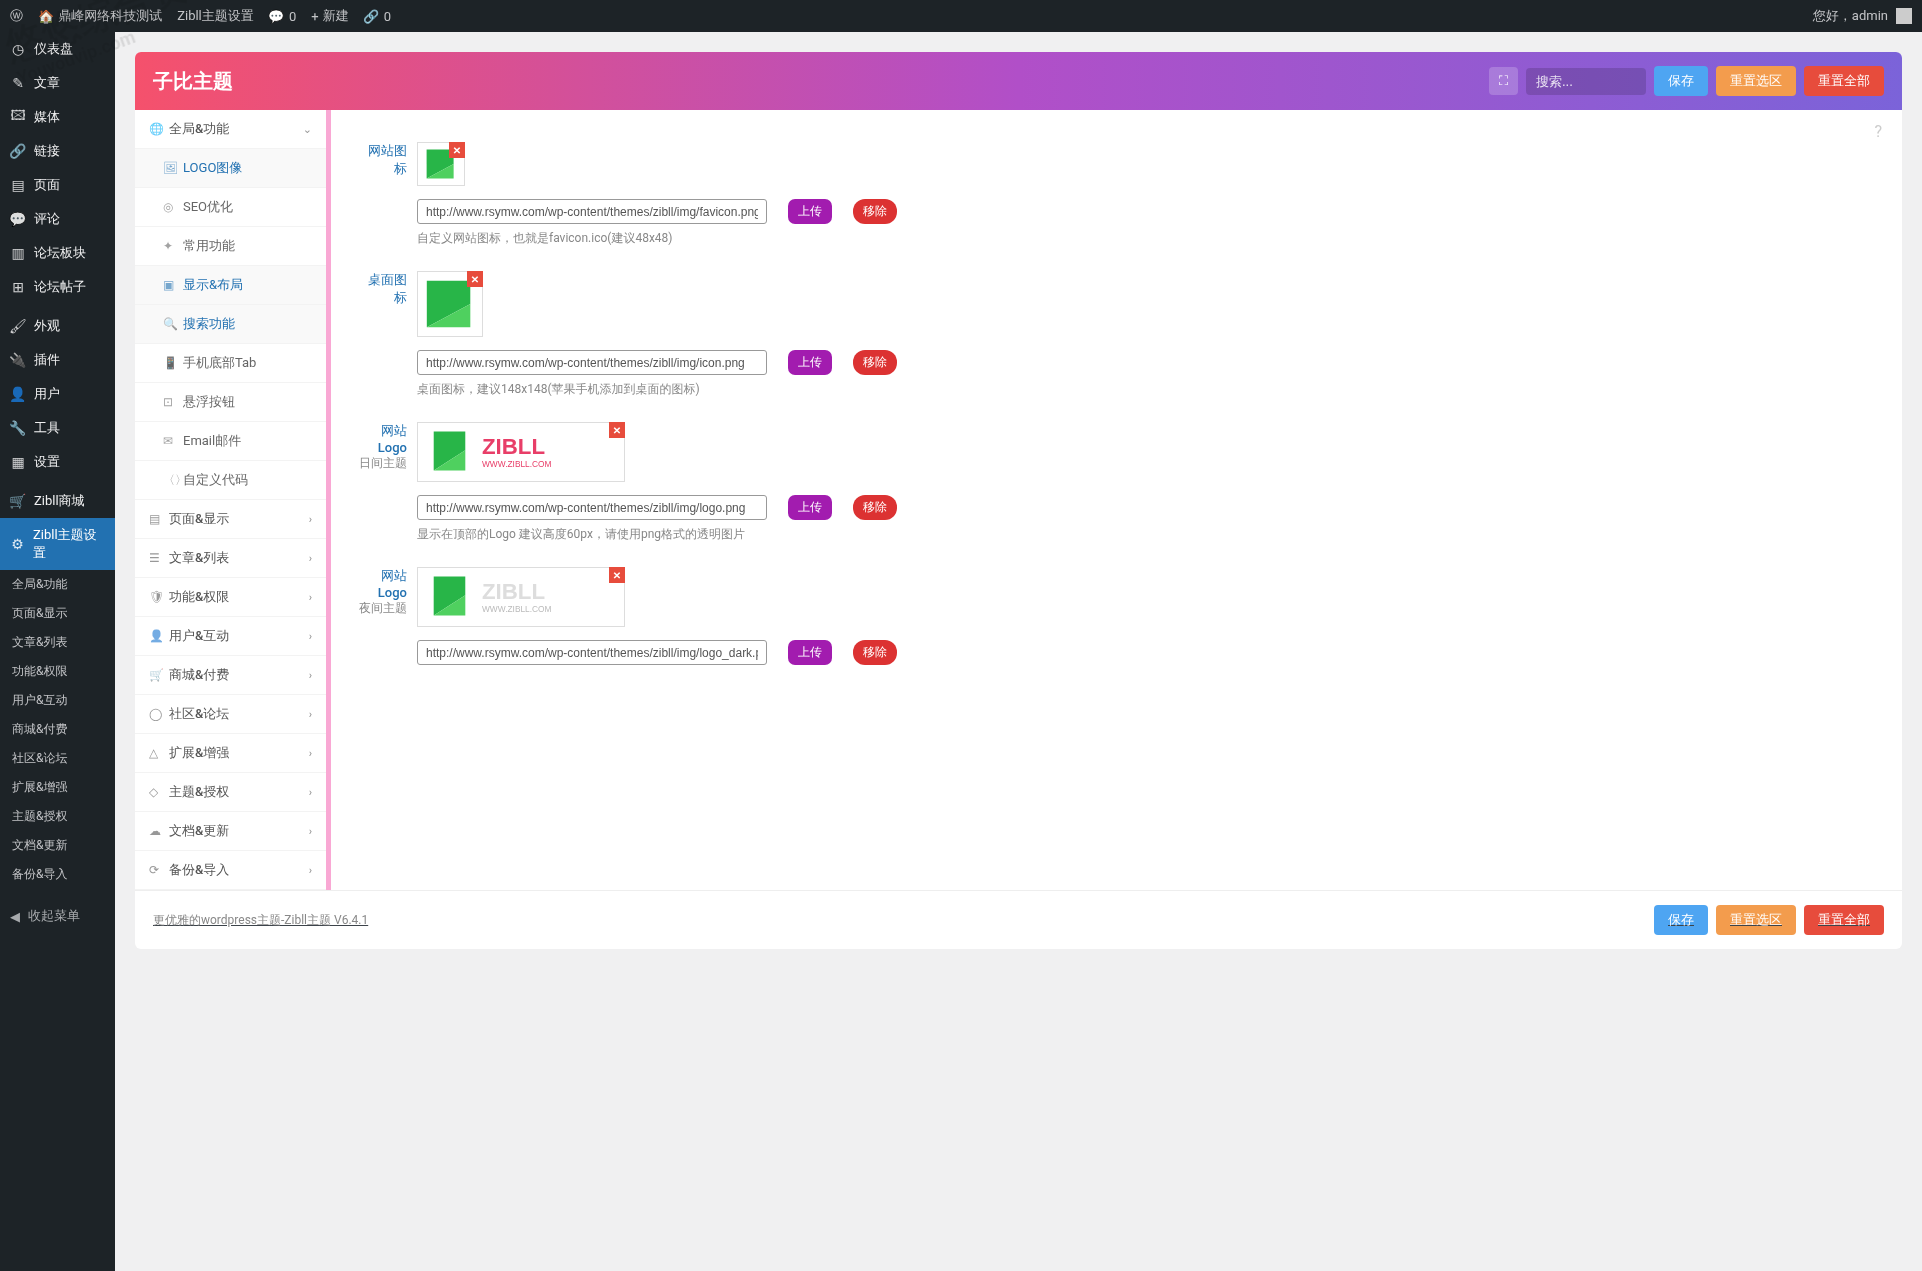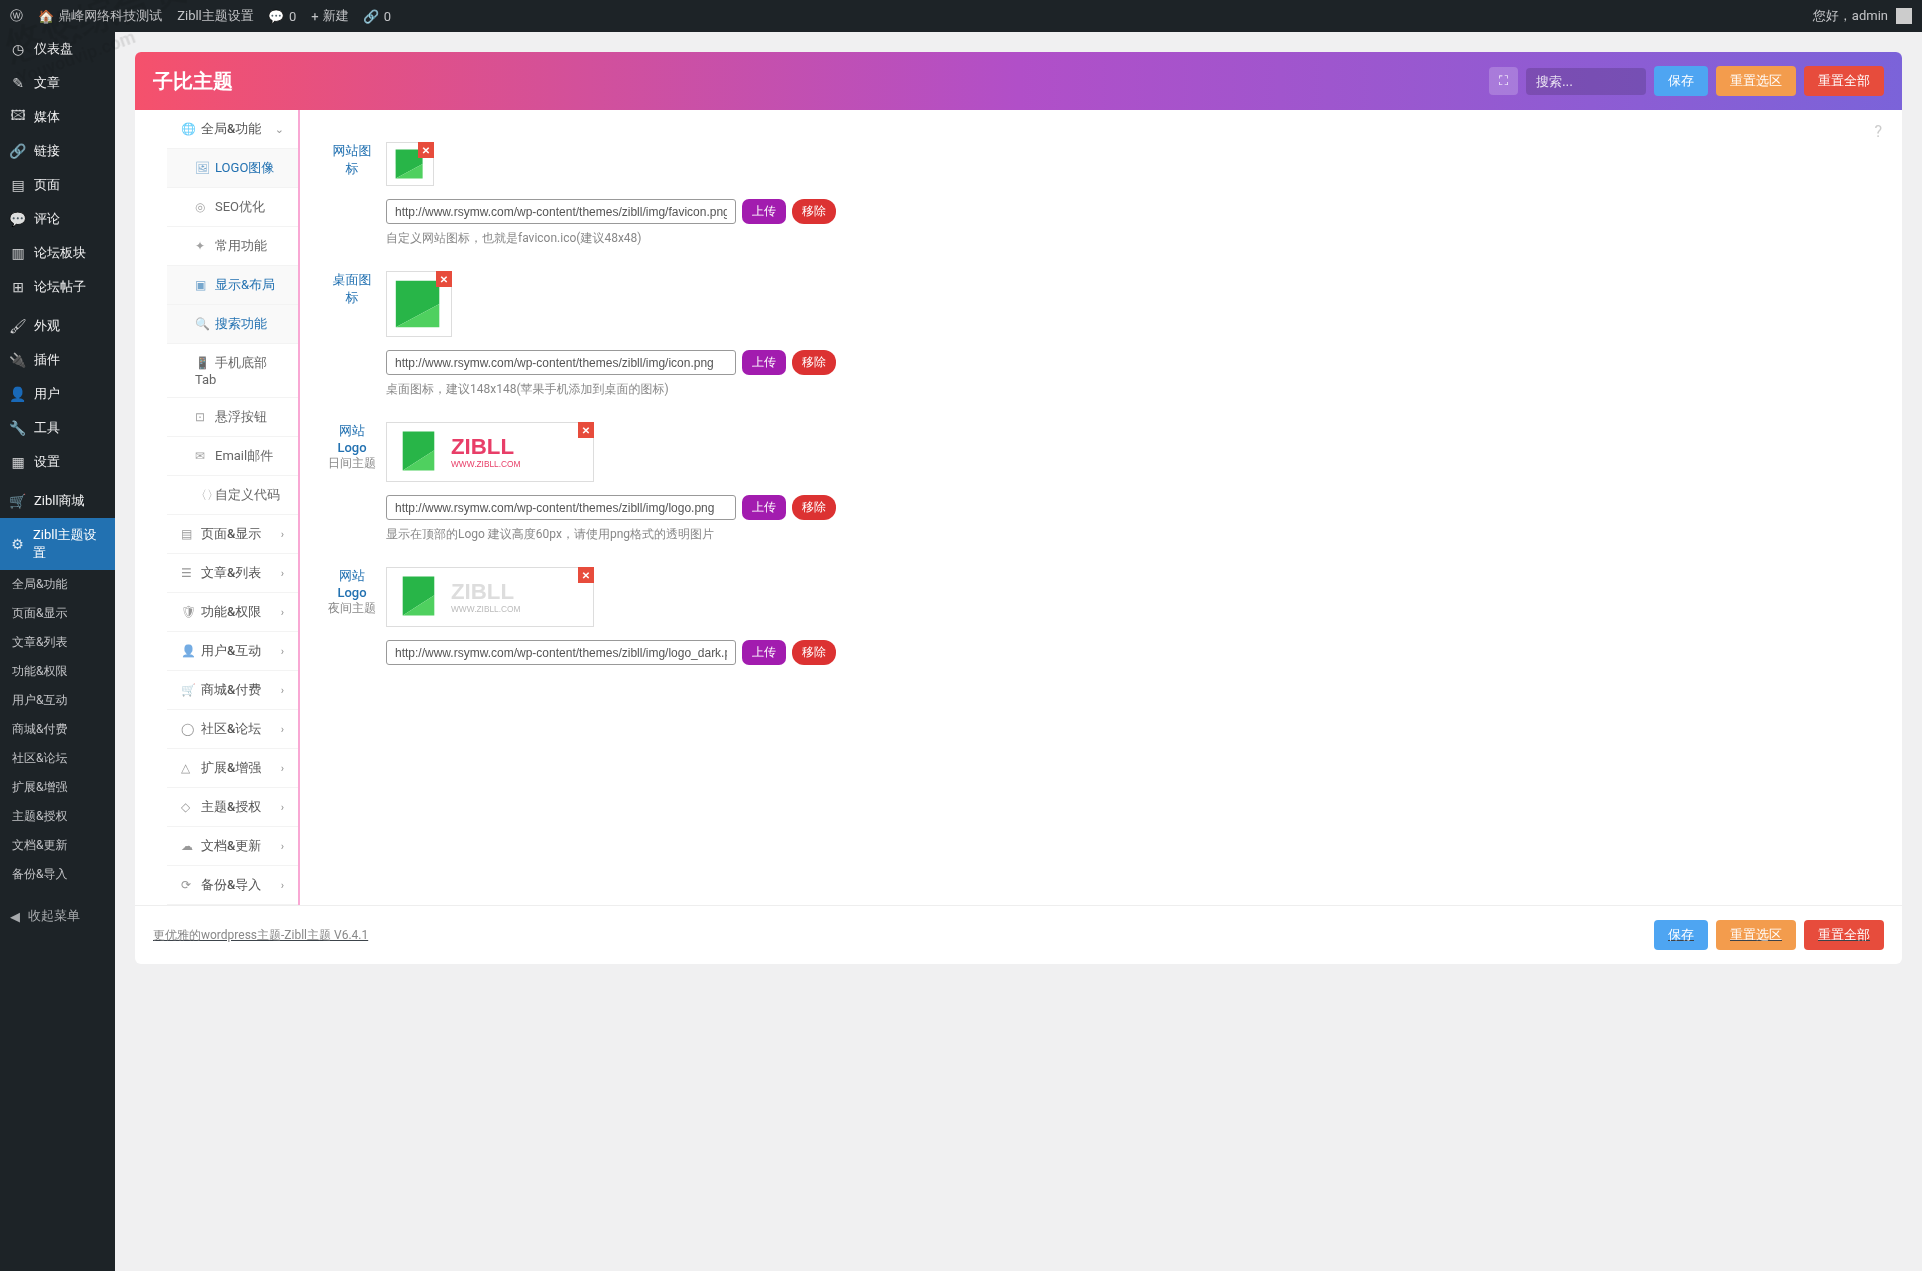--- a/index.html
+++ b/index.html
@@ -31,41 +31,41 @@
 .theme-header .actions { display: flex; gap: 8px; align-items: center; }
 .theme-header .icon-btn { background: rgba(255,255,255,0.2); color: #fff; border: none; border-radius: 4px; padding: 6px 10px; cursor: pointer; font-size: 13px; }
 .theme-header .search { background: rgba(0,0,0,0.15); border: none; border-radius: 4px; padding: 6px 10px; color: #fff; width: 120px; font-size: 13px; }
 .theme-header .search::placeholder { color: rgba(255,255,255,0.85); }
 .btn { border: none; border-radius: 4px; padding: 6px 14px; cursor: pointer; font-size: 13px; color: #fff; }
 .btn-save { background: #4ea5f2; }
 .btn-reset { background: #f39c4d; }
 .btn-resetall { background: #e74c3c; }
 
 .theme-body { display: flex; }
-.side-nav { width: 165px; border-right: 2px solid #f9a8d4; padding-left: 32px; }
+.side-nav { width: 196px; border-right: 5px solid #f9a8d4; }
 .side-nav .nav-item { padding: 10px 14px; color: #555; font-size: 13px; cursor: pointer; display: flex; align-items: center; justify-content: space-between; border-bottom: 1px solid #f3f3f3; }
 .side-nav .nav-item.level1 { font-weight: 500; color: #555; }
 .side-nav .nav-item.level2 { padding-left: 28px; color: #666; }
 .side-nav .nav-item.active { color: #2271b1; background: #f9f9f9; }
 .side-nav .nav-item .chev { color: #999; font-size: 11px; }
 .side-nav .nav-icon { margin-right: 6px; opacity: 0.6; font-size: 12px; display: inline-block; width: 14px; }
 
 .form-area { flex: 1; padding: 20px 28px; position: relative; }
 .help-icon { position: absolute; right: 20px; top: 12px; color: #ccc; font-size: 16px; }
 .form-row { display: flex; padding: 12px 0; }
-.form-label { width: 58px; text-align: center; color: #2271b1; font-size: 13px; padding-right: 10px; font-weight: 500; }
+.form-label { width: 58px; text-align: right; color: #2271b1; font-size: 13px; padding-right: 10px; font-weight: 500; }
 .form-label .sub { color: #888; font-weight: 400; font-size: 12px; }
 .form-control { flex: 1; }
 .img-preview { border: 1px solid #ddd; padding: 3px; display: inline-block; position: relative; margin-bottom: 10px; }
 .img-preview.small { width: 48px; height: 44px; }
 .img-preview.medium { width: 66px; height: 66px; }
 .img-preview.logo { width: 208px; height: 60px; }
 .img-preview .close-btn { position: absolute; right: -1px; top: -1px; width: 16px; height: 16px; background: #e74c3c; color: #fff; display: flex; align-items: center; justify-content: center; font-size: 10px; cursor: pointer; font-weight: bold; }
 .logo-svg { width: 100%; height: 100%; display: block; }
-.input-row { display: flex; gap: 6px; margin-bottom: 6px; }
+.input-row { display: flex; gap: 21px; margin-bottom: 6px; }
 .input-row input[type="text"] { flex: 1; max-width: 350px; border: 1px solid #999; border-radius: 3px; padding: 4px 8px; font-size: 12px; color: #555; }
 .btn-upload { background: #a21caf; color: #fff; border: none; border-radius: 7px; padding: 4px 10px; font-size: 12px; cursor: pointer; }
 .btn-remove { background: #dc3232; color: #fff; border: none; border-radius: 12px; padding: 4px 10px; font-size: 12px; cursor: pointer; }
 .hint { color: #888; font-size: 12px; }
 
 .theme-footer { display: flex; justify-content: space-between; align-items: center; padding: 14px 18px; border-top: 1px solid #eee; text-decoration: underline; }
 .theme-footer .info { color: #888; font-size: 12px; }
 .theme-footer .actions { display: flex; gap: 8px; }
 
 .wp-footer { margin-top: 30px; display: flex; justify-content: space-between; color: #555; font-size: 13px; padding: 0 5px; }

